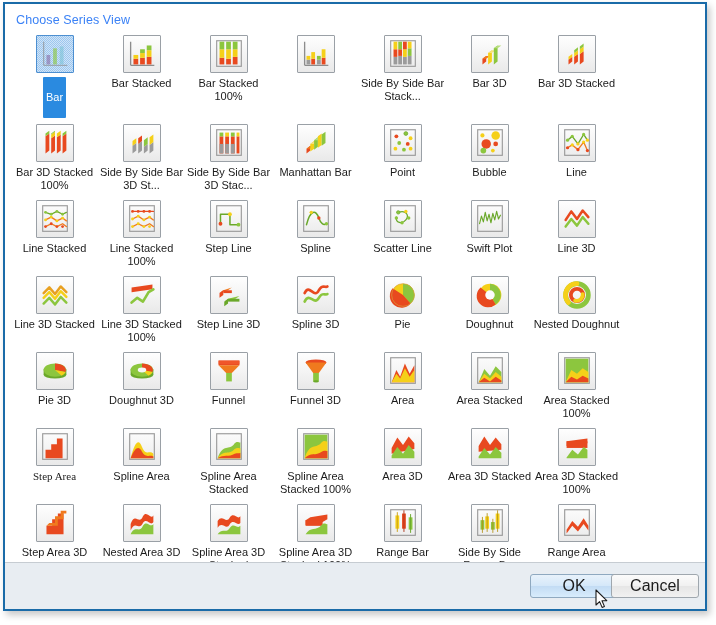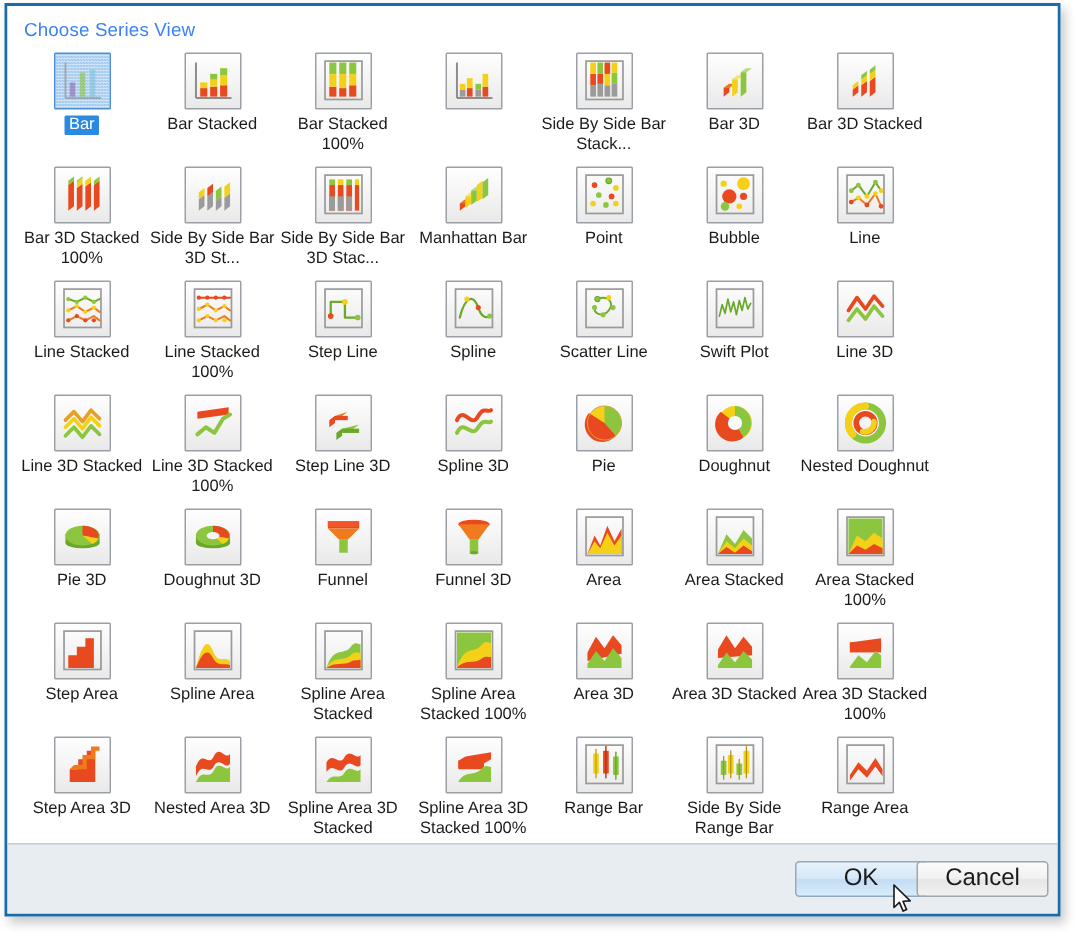--- a/index.html
+++ b/index.html
@@ -89,21 +89,21 @@
     line-height: 13px;
     color: #1b1b1b;
     text-align: center;
     width: 86px;
     word-wrap: break-word;
   }
   .cell.selected .cap {
     background: #2a8ae0;
     color: #ffffff;
     width: auto;
-    padding: 0 3px;
+    padding: 14px 3px;
     border-radius: 1px;
   }
 
   #footer {
     flex: 0 0 auto;
     height: 46px;
     background: #e8edf2;
     border-top: 1px solid #c6ccd2;
     position: relative;
   }
@@ -697,21 +697,21 @@
             <div class="cap">Area Stacked 100%</div>
           </div>
         </div>
         <div class="cell">
           <div class="icon-box">
             <svg viewBox="0 0 38 38">
               <rect x="6" y="5" width="26" height="27" fill="none" stroke="#9a9a9a" stroke-width="1.2"></rect>
               <polygon points="9,31 9,22 15,22 15,16 21,16 21,10 27,10 27,31" fill="#e8491f"></polygon>
             </svg>
           </div>
-          <div style="display: flex; justify-content: center; width: 86px;">
+          <div style="display: flex; justify-content: center; width: 86px; font-family: Liberation Serif, serif;">
             <div class="cap">Step Area</div>
           </div>
         </div>
         <div class="cell">
           <div class="icon-box">
             <svg viewBox="0 0 38 38">
               <rect x="6" y="5" width="26" height="27" fill="none" stroke="#9a9a9a" stroke-width="1.2"></rect>
               <path d="M7,31 C12,11 16,11 19,19 C23,29 27,22 31,26 L31,31 Z" fill="#f5d019"></path>
               <path d="M7,31 C12,18 16,18 19,24 C23,31 27,27 31,29 L31,31 Z" fill="#e8491f"></path>
             </svg>

